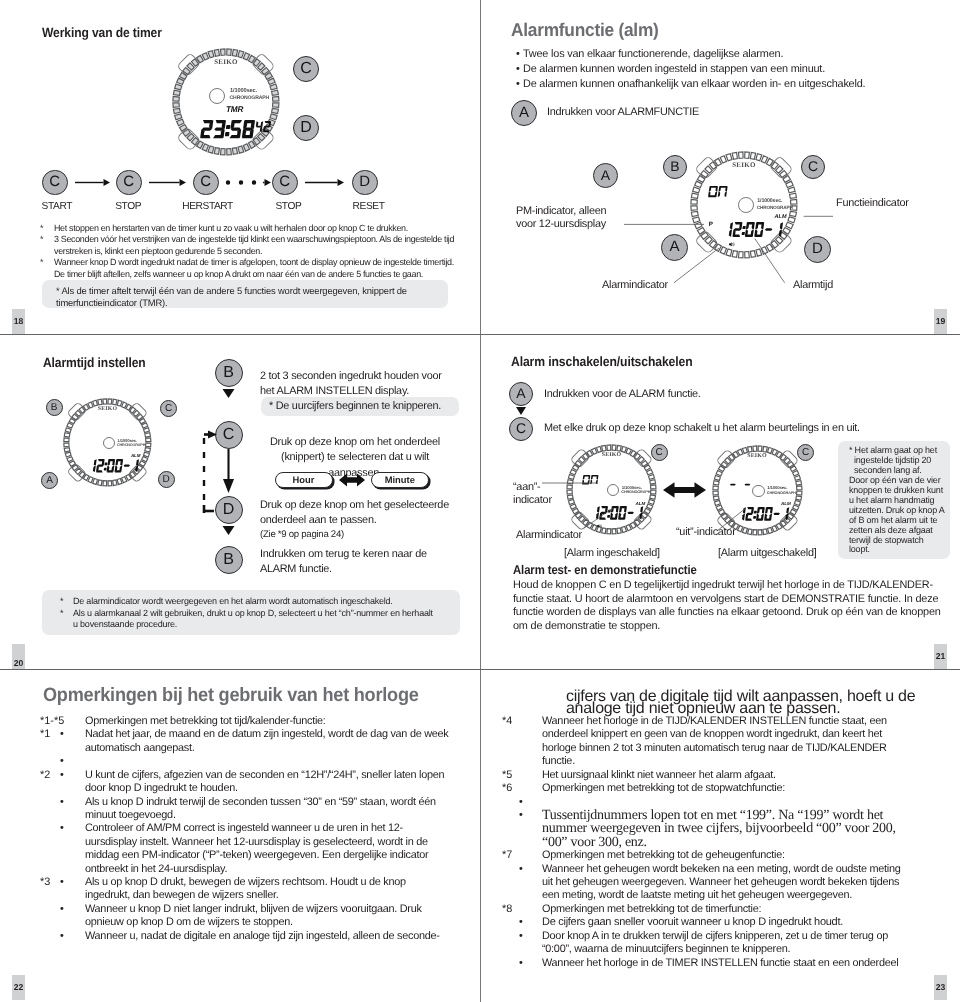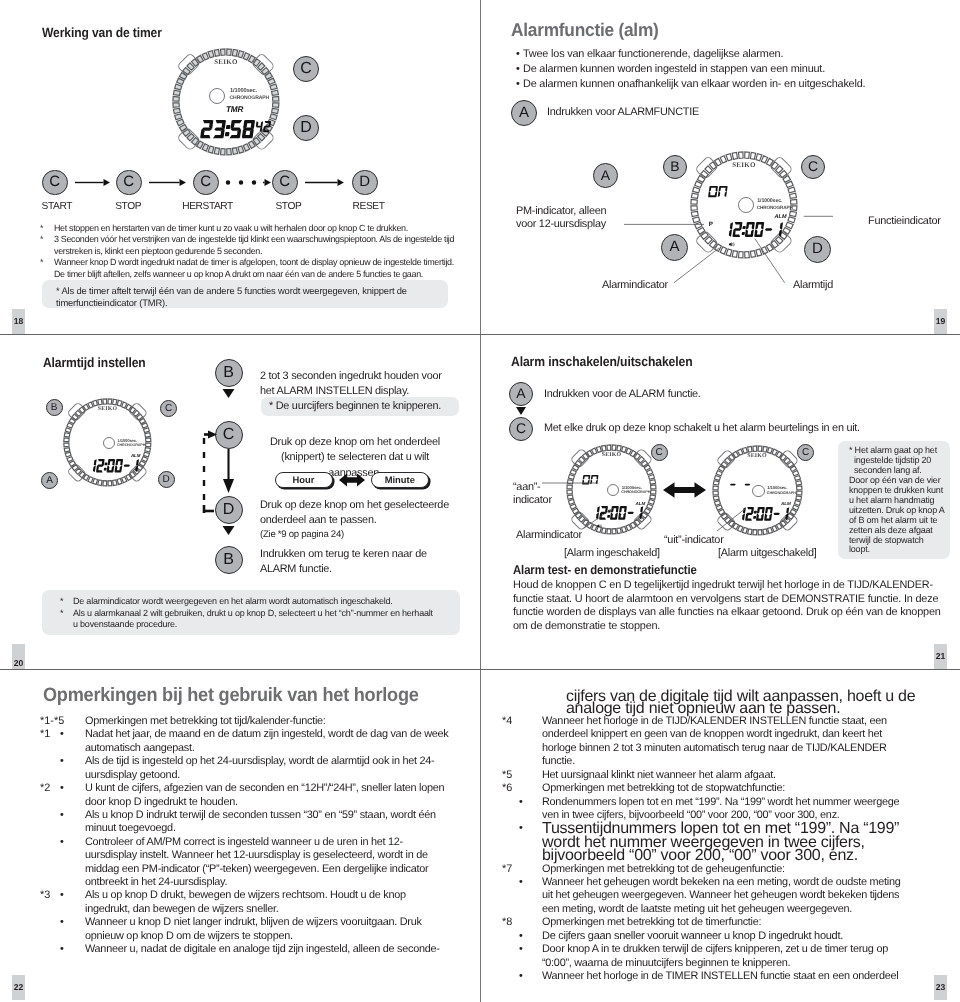--- a/index.html
+++ b/index.html
@@ -264,21 +264,21 @@
       <g stroke="#58595b" stroke-width="0.8" fill="none">
         <path d="M144,224.4 L224,224.4"></path>
         <path d="M323.6,216.3 L353,216.3"></path>
         <path d="M194,282.7 L239,248"></path>
         <path d="M304.6,282.7 L274.8,238.6"></path>
       </g>
     </svg>
 
     <div class="t" style="left:36px;top:204px;">PM-indicator, alleen</div>
     <div class="t" style="left:36px;top:217px;">voor 12-uursdisplay</div>
-    <div class="t" style="left:356px;top:214px;margin-left:32px;">Functieindicator</div>
+    <div class="t" style="left:356px;top:196px;">Functieindicator</div>
     <div class="t" style="left:122px;top:278px;">Alarmindicator</div>
     <div class="t" style="left:313px;top:278px;">Alarmtijd</div>
 
     <div class="pagenum" style="left:454px;top:309px;width:13px;height:25px;padding-top:7px;">19</div>
   </div>
 </div>
 
 <div style="position:absolute;left:0;top:335px;width:960px;height:334px;">
 
   <div style="position:absolute;left:0;top:0;width:480px;height:334px;">
@@ -541,21 +541,21 @@
     <svg width="480" height="334" viewBox="0 0 480 334" style="position:absolute;left:0;top:0;">
       <g stroke="#58595b" stroke-width="0.8" fill="none">
         <path d="M62,148 L118,148"></path>
         <path d="M104,193 L133,173"></path>
         <path d="M237,196 L266,173"></path>
       </g>
     </svg>
     <div class="t" style="left:33px;top:145px;">“aan”-</div>
     <div class="t" style="left:33px;top:158px;">indicator</div>
     <div class="t" style="left:36px;top:193px;">Alarmindicator</div>
-    <div class="t" style="left:184px;top:190px;margin-top:8px;">“uit”-indicator</div>
+    <div class="t" style="left:196px;top:190px;">“uit”-indicator</div>
     <div class="t" style="left:84px;top:211px;">[Alarm ingeschakeld]</div>
     <div class="t" style="left:238px;top:211px;">[Alarm uitgeschakeld]</div>
 
     <div class="notebox" style="left:358px;top:106px;width:112px;height:118px;">
       <div class="s" style="position:absolute;left:11px;top:5px;width:95px;font-size:9.0px;line-height:9.95px;letter-spacing:-0.2px;text-indent:-5px;padding-left:5px;">* Het alarm gaat op het ingestelde tijdstip 20 seconden lang af.</div>
       <div class="s" style="position:absolute;left:11px;top:34.8px;width:97px;font-size:9.0px;line-height:9.95px;letter-spacing:-0.2px;">Door op één van de vier knoppen te drukken kunt u het alarm handmatig uitzetten. Druk op knop A of B om het alarm uit te zetten als deze afgaat terwijl de stopwatch loopt.</div>
     </div>
 
     <div class="hd" style="left:33px;top:228px;font-size:12.6px;">Alarm test- en demonstratiefunctie</div>
     <div class="t" style="left:33px;top:244px;width:434px;line-height:13.5px;letter-spacing:-0.2px;">Houd de knoppen C en D tegelijkertijd ingedrukt terwijl het horloge in de TIJD/KALENDER-functie staat. U hoort de alarmtoon en vervolgens start de DEMONSTRATIE functie. In deze functie worden de displays van alle functies na elkaar getoond. Druk op één van de knoppen om de demonstratie te stoppen.</div>
@@ -573,21 +573,20 @@
           <span style="position:absolute;left:40px;top:0;font-size:10.9px;">*1-*5</span>
           <div style="margin-left:85px;width:368px;font-size:10.9px;line-height:13.42px;letter-spacing:-0.28px;">Opmerkingen met betrekking tot tijd/kalender-functie:</div>
         </div>
         <div style="position:relative;min-height:13.42px;">
           <span style="position:absolute;left:40px;top:0;font-size:10.9px;">*1</span>
           <span style="position:absolute;left:60px;top:0;font-size:10.9px;">•</span>
           <div style="margin-left:85px;width:368px;font-size:10.9px;line-height:13.42px;letter-spacing:-0.28px;">Nadat het jaar, de maand en de datum zijn ingesteld, wordt de dag van de week automatisch aangepast.</div>
         </div>
         <div style="position:relative;min-height:13.42px;">
           <span style="position:absolute;left:60px;top:0;font-size:10.9px;">•</span>
-          <div style="margin-left:85px;width:368px;font-size:10.9px;line-height:13.42px;letter-spacing:-0.28px;">Als de tijd is ingesteld op het 24-uursdisplay, wordt de alarmtijd ook in het 24-uursdisplay getoond.</div>
         </div>
         <div style="position:relative;min-height:13.42px;">
           <span style="position:absolute;left:40px;top:0;font-size:10.9px;">*2</span>
           <span style="position:absolute;left:60px;top:0;font-size:10.9px;">•</span>
           <div style="margin-left:85px;width:368px;font-size:10.9px;line-height:13.42px;letter-spacing:-0.28px;">U kunt de cijfers, afgezien van de seconden en “12H”/“24H”, sneller laten lopen door knop D ingedrukt te houden.</div>
         </div>
         <div style="position:relative;min-height:13.42px;">
           <span style="position:absolute;left:60px;top:0;font-size:10.9px;">•</span>
           <div style="margin-left:85px;width:368px;font-size:10.9px;line-height:13.42px;letter-spacing:-0.28px;">Als u knop D indrukt terwijl de seconden tussen “30” en “59” staan, wordt één minuut toegevoegd.</div>
         </div>
@@ -624,25 +623,24 @@
         <div style="position:relative;min-height:13.42px;">
           <span style="position:absolute;left:22px;top:0;font-size:10.9px;">*5</span>
           <div style="margin-left:62px;width:362px;font-size:10.9px;line-height:13.42px;letter-spacing:-0.28px;">Het uursignaal klinkt niet wanneer het alarm afgaat.</div>
         </div>
         <div style="position:relative;min-height:13.42px;">
           <span style="position:absolute;left:22px;top:0;font-size:10.9px;">*6</span>
           <div style="margin-left:62px;width:362px;font-size:10.9px;line-height:13.42px;letter-spacing:-0.28px;">Opmerkingen met betrekking tot de stopwatchfunctie:</div>
         </div>
         <div style="position:relative;min-height:13.42px;">
           <span style="position:absolute;left:39px;top:0;font-size:10.9px;">•</span>
-          <div style="margin-left:62px;width:362px;font-size:10.9px;line-height:13.42px;letter-spacing:-0.28px;">Rondenummers lopen tot en met “199”. Na “199” wordt het nummer weergege ven in twee cijfers, bijvoorbeeld “00” voor 200, “00” voor 300, enz.</div>
         </div>
         <div style="position:relative;min-height:13.42px;">
           <span style="position:absolute;left:39px;top:0;font-size:10.9px;">•</span>
-          <div style="margin-left:62px;width:362px;font-size:16px;line-height:13.42px;letter-spacing:-0.28px;">Tussentijdnummers lopen tot en met “199”. Na “199” wordt het nummer weergegeven in twee cijfers, bijvoorbeeld “00” voor 200, “00” voor 300, enz.</div>
+          <div style="margin-left:62px;width:362px;font-size:14px;line-height:13.42px;letter-spacing:-0.28px;font-family:Liberation Serif, serif;">Tussentijdnummers lopen tot en met “199”. Na “199” wordt het nummer weergegeven in twee cijfers, bijvoorbeeld “00” voor 200, “00” voor 300, enz.</div>
         </div>
         <div style="position:relative;min-height:13.42px;">
           <span style="position:absolute;left:22px;top:0;font-size:10.9px;">*7</span>
           <div style="margin-left:62px;width:362px;font-size:10.9px;line-height:13.42px;letter-spacing:-0.28px;">Opmerkingen met betrekking tot de geheugenfunctie:</div>
         </div>
         <div style="position:relative;min-height:13.42px;">
           <span style="position:absolute;left:39px;top:0;font-size:10.9px;">•</span>
           <div style="margin-left:62px;width:362px;font-size:10.9px;line-height:13.42px;letter-spacing:-0.28px;">Wanneer het geheugen wordt bekeken na een meting, wordt de oudste meting uit het geheugen weergegeven. Wanneer het geheugen wordt bekeken tijdens een meting, wordt de laatste meting uit het geheugen weergegeven.</div>
         </div>
         <div style="position:relative;min-height:13.42px;">

